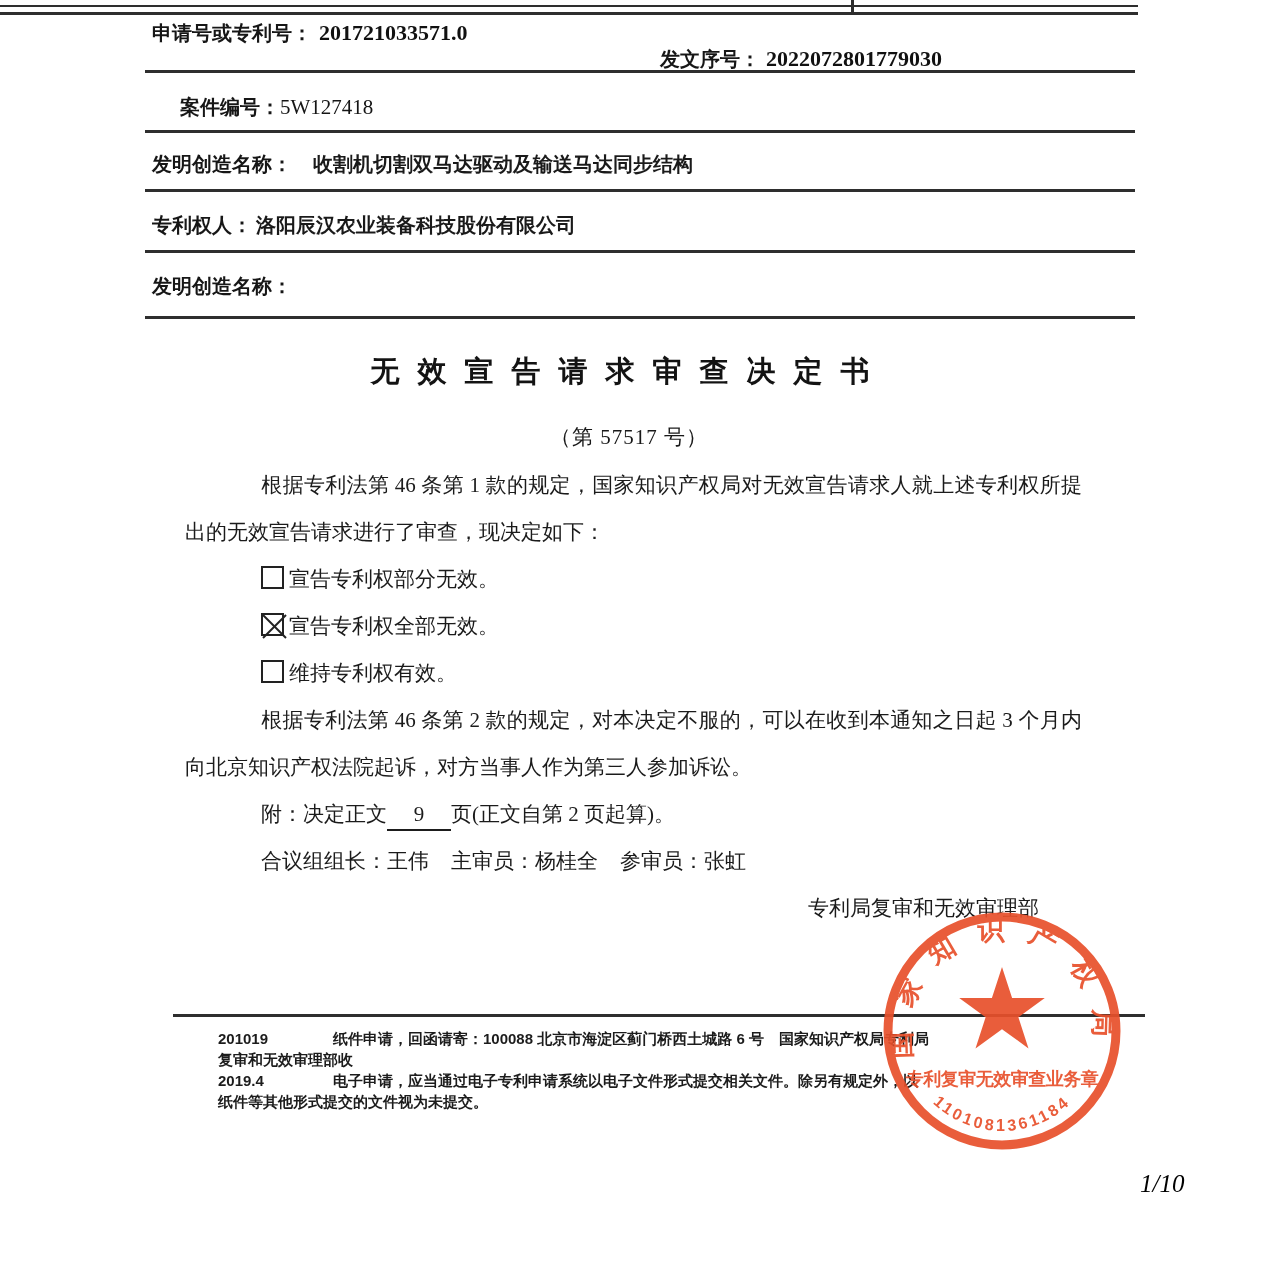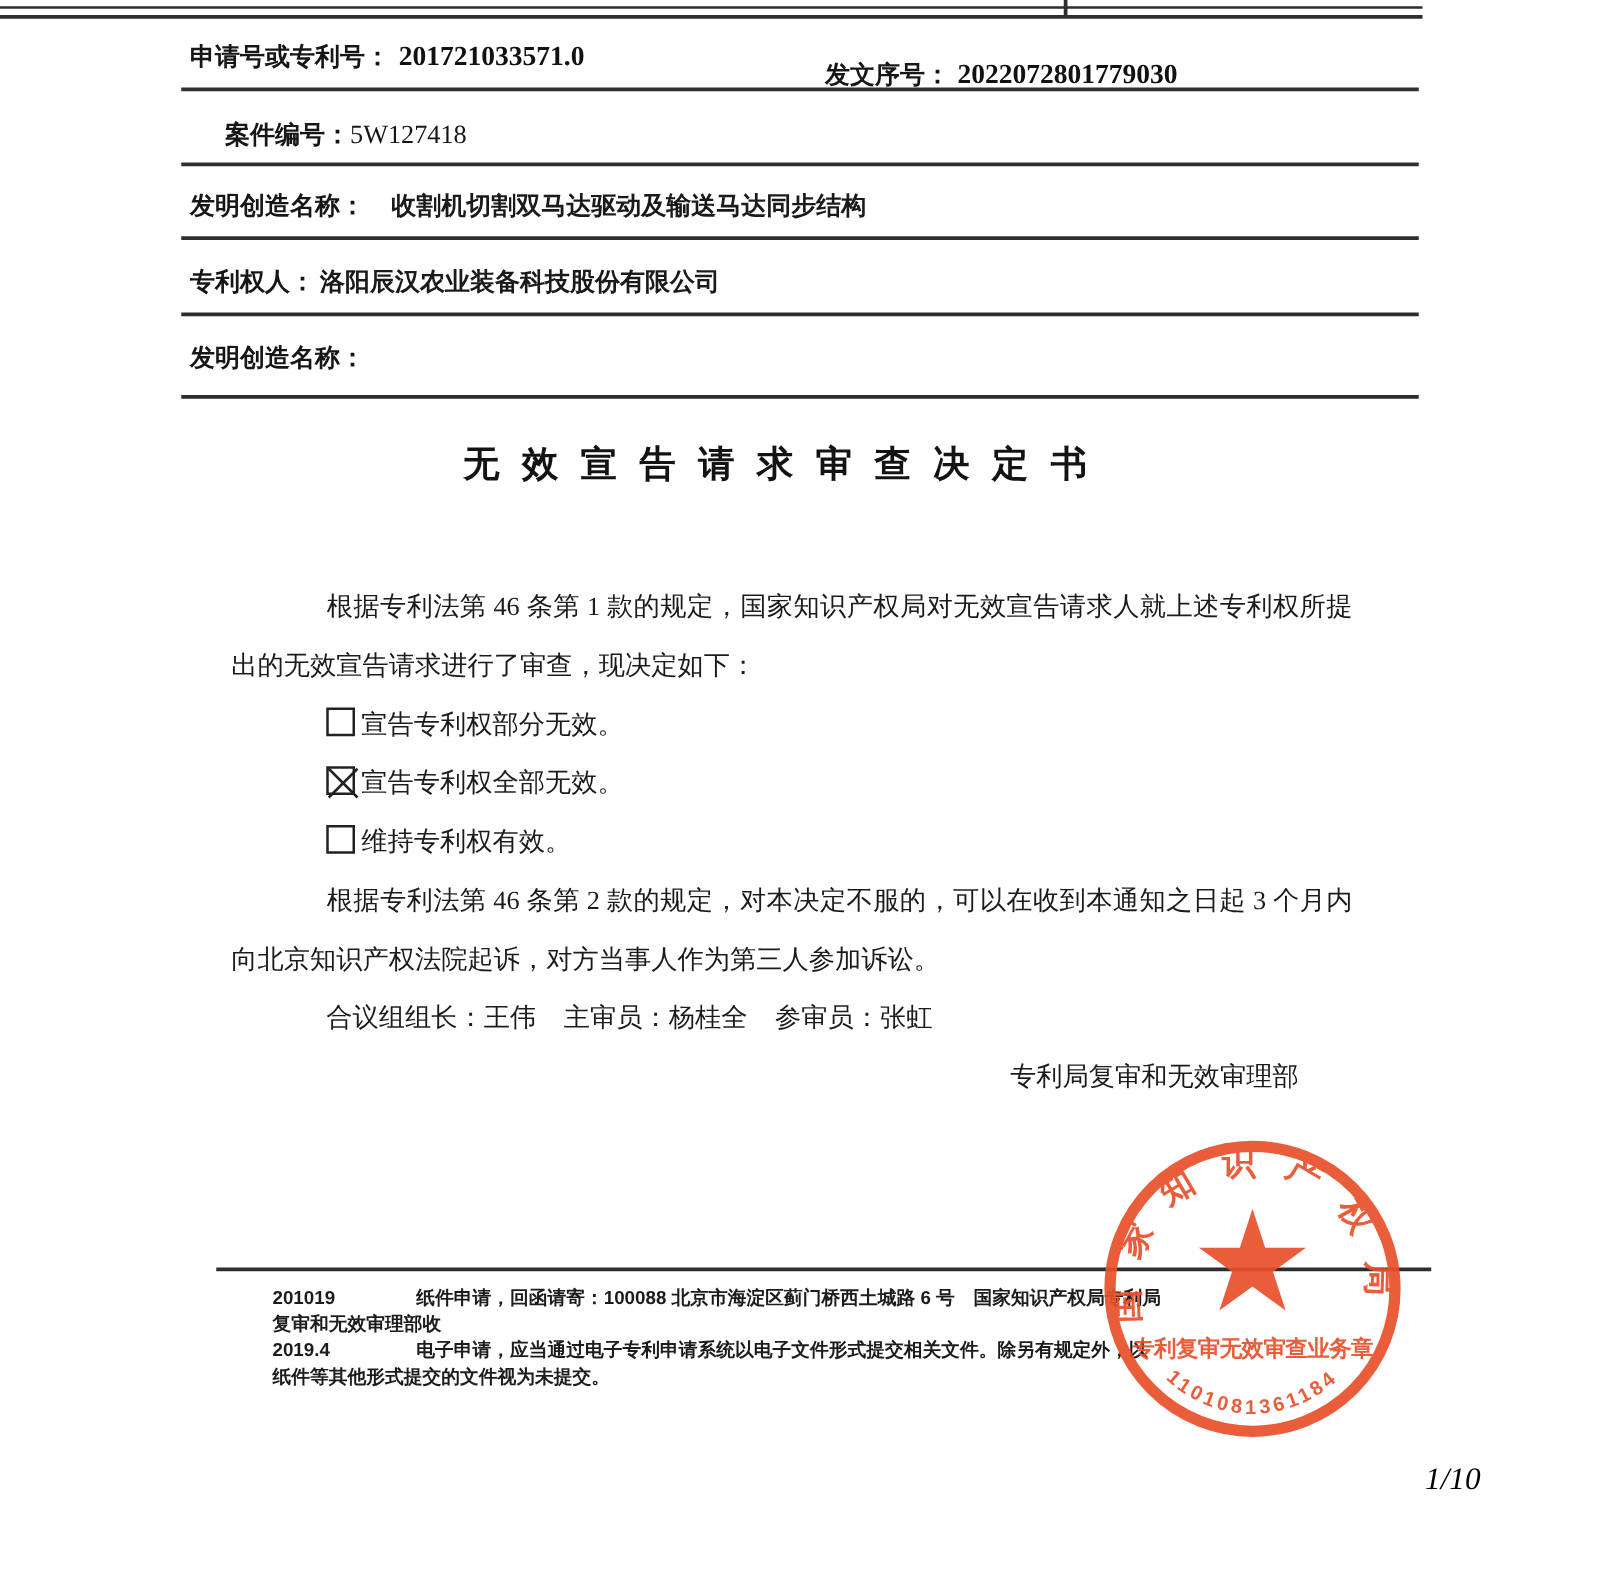--- a/index.html
+++ b/index.html
@@ -65,21 +65,21 @@
 </style>
 </head>
 <body>
 
 <div class="page">
 
   <div class="rule" style="left:0; top:5px; width:1138px; height:2px;"></div>
   <div class="rule" style="left:0; top:12px; width:1138px; height:3px;"></div>
   <div class="rule" style="left:851px; top:0; width:3px; height:14px;"></div>
 
-  <div class="frow" style="top:32px;">
+  <div class="frow" style="top:20px;">
     <span class="flabel" style="width:167px;">申请号或专利号：</span><span class="fvalue-num">201721033571.0</span>
   </div>
   <div class="frow" style="left:660px; top:46px;">
     <span class="flabel">发文序号：</span><span class="fvalue-num" style="margin-left:6px;">2022072801779030</span>
   </div>
   <div class="rule" style="left:145px; top:70px; width:990px; height:3px;"></div>
 
   <div class="frow" style="top:94px;text-align:right;">
     <span class="flabel" style="width:128px;">案件编号：</span><span class="fvalue-case">5W127418</span>
   </div>
@@ -94,39 +94,43 @@
     <span class="flabel" style="width:104px;">专利权人：</span><span class="fvalue-cn">洛阳辰汉农业装备科技股份有限公司</span>
   </div>
   <div class="rule" style="left:145px; top:250px; width:990px; height:3px;"></div>
 
   <div class="frow" style="top:273px;">
     <span class="flabel">发明创造名称：</span>
   </div>
   <div class="rule" style="left:145px; top:316px; width:990px; height:3px;"></div>
 
   <div class="doc-title">无效宣告请求审查决定书</div>
+  <div class="doc-subtitle">（第 57517 号）</div>
 
   <div class="body-flow">
     <div class="para"><span class="indent"></span><span>根据专利法第 46 条第 1 款的规定，国家知识产权局对无效宣告请求人就上述专利权所提出的无效宣告请求进行了审查，现决定如下：</span></div>
 
     <div class="opt-row">
       <span class="cbox"></span><span>宣告专利权部分无效。</span>
     </div>
     <div class="opt-row">
       <span class="cbox"><svg width="27" height="27" viewBox="0 0 27 27">
             <line x1="2" y1="2" x2="25" y2="25" stroke="#222" stroke-width="2"></line>
             <line x1="25" y1="2" x2="2" y2="25" stroke="#222" stroke-width="2"></line>
           </svg></span><span>宣告专利权全部无效。</span>
     </div>
     <div class="opt-row">
       <span class="cbox"></span><span>维持专利权有效。</span>
     </div>
 
     <div class="para"><span class="indent"></span><span>根据专利法第 46 条第 2 款的规定，对本决定不服的，可以在收到本通知之日起 3 个月内向北京知识产权法院起诉，对方当事人作为第三人参加诉讼。</span></div>
 
+    <div class="attach-row">
+      <span>附：决定正文</span><span class="blank-underline">9</span><span>页(正文自第 2 页起算)。</span>
+    </div>
 
     <div class="panel-row">
       <span>合议组组长：</span><span>王伟</span><span class="gap">主审员：</span><span>杨桂全</span><span class="gap">参审员：</span><span>张虹</span>
     </div>
 
     <div class="dept-row">专利局复审和无效审理部</div>
   </div>
 
   <div class="rule" style="left:173px; top:1014px; width:972px; height:2.5px;"></div>
 

